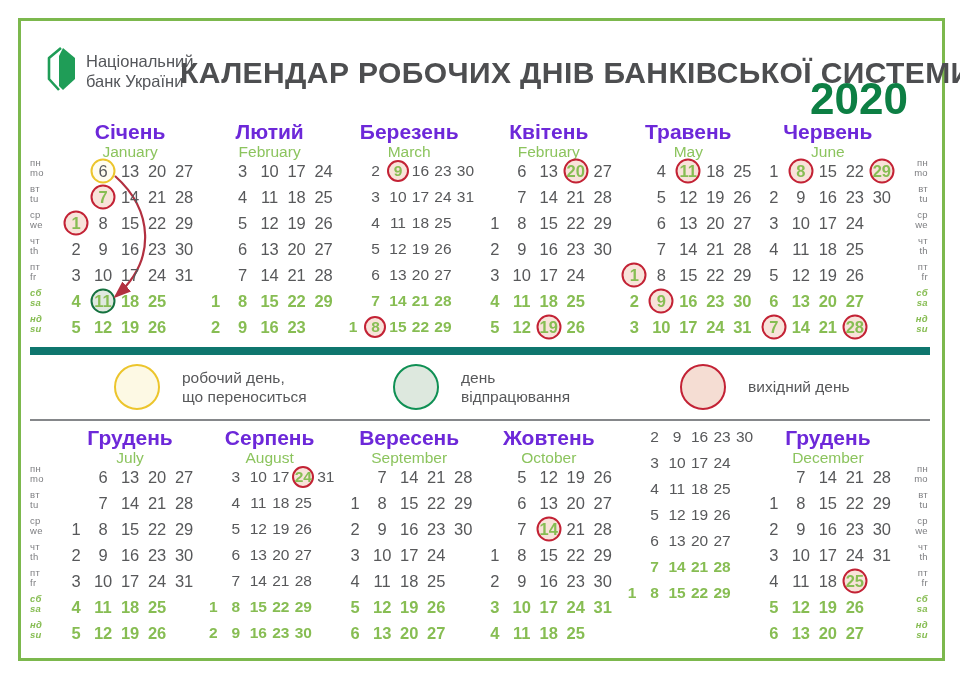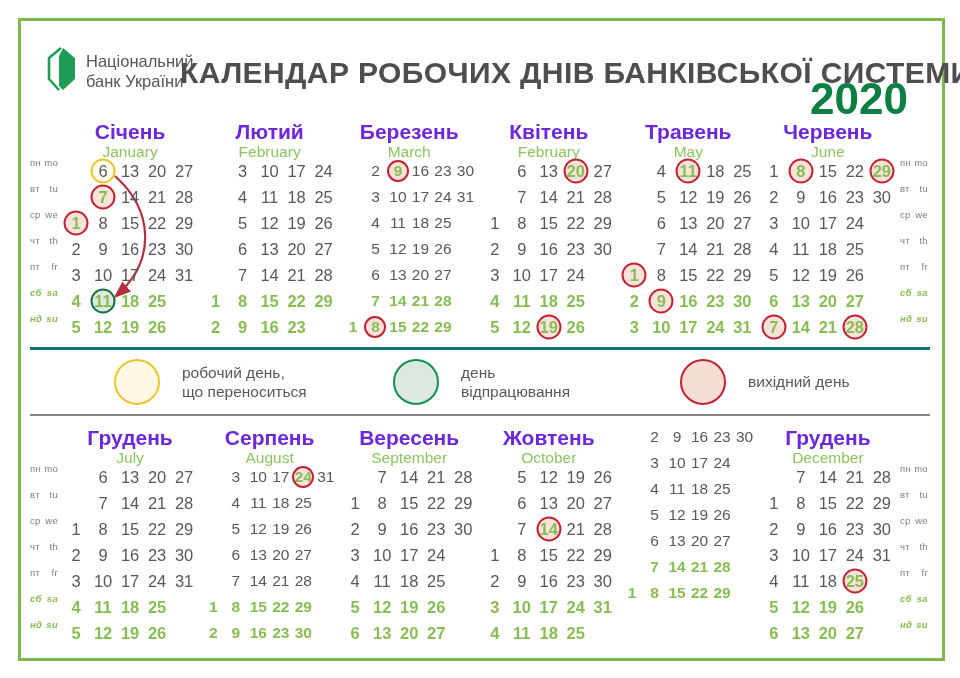--- a/index.html
+++ b/index.html
@@ -14,21 +14,21 @@
          font-size:30px;font-weight:700;color:#4d4e50;letter-spacing:.4px;white-space:nowrap;}
   .year{position:absolute;right:52px;top:40px;font-size:44px;font-weight:700;color:#0d7f44;margin-top:34px;}
 
   
   .cal{position:absolute;left:30px;right:32px;display:flex;justify-content:space-between;}
   .cal-top{top:118px;}
   .cal-bottom{top:424px;}
   .wdcol{width:28px;flex:0 0 28px;}
   .wdcol.right{text-align:right;}
   .m-title-spacer,.m-title{height:40px;}
-  .wdlab{height:26px;display:flex;justify-content:space-between;
+  .wdlab{height:26px;display:flex;flex-direction:column;justify-content:flex-start;
          font-size:9.5px;line-height:1.1;color:#7d7e81;letter-spacing:.3px;}
   .wdlab.wknd{color:#87bd53;font-weight:700;font-style:italic;}
   .month{width:135px;flex:0 0 135px;}
   .m-uk{font-size:21px;font-weight:700;color:#6d28d9;text-align:center;line-height:1.1;padding-top:2px;}
   .m-en{font-size:15.5px;color:#8cc45e;text-align:center;line-height:1.15;}
   .m-grid{position:relative;}
   .m-row{display:flex;height:26px;}
   .cell{position:relative;height:26px;display:flex;align-items:center;justify-content:center;
         font-size:16.5px;color:#57585a;}
   .cols5 .cell{width:27px;flex:0 0 27px;}
@@ -40,21 +40,21 @@
   .cols6 .ring{width:22px;height:22px;}
   .mark-red .ring{border:2px solid #c32235;background:#f8e3da;}
   .mark-red{color:#87bd53;font-weight:700;}
   .mark-yellow .ring{border:2px solid #ecc52c;background:#fffdf0;}
   .mark-green .ring{border:2px solid #15723f;background:#e0e9df;}
   .mark-green{color:#87bd53;font-weight:700;}
   .arrow-svg{position:absolute;left:0;top:0;width:135px;height:182px;pointer-events:none;}
 
   
   .legend{position:absolute;left:30px;right:30px;top:347px;height:64px;
-          border-top:3px solid #0f766e;border-bottom:2px solid #85878a;}
+          border-top:8px solid #0f766e;border-bottom:2px solid #85878a;}
   .legend-item{position:absolute;top:0;height:64px;display:flex;align-items:center;gap:22px;}
   .legend-circle{width:46px;height:46px;border-radius:50%;box-sizing:border-box;flex:0 0 46px;}
   .lc-yellow{border:2.5px solid #ecc52c;background:#fdf9e4;}
   .lc-green{border:2.5px solid #0f9054;background:#dde8de;}
   .lc-red{border:2.5px solid #c32235;background:#f5ddd3;}
   .legend-label{font-size:15.5px;line-height:1.25;color:#57585a;white-space:pre-line;}
 </style>
 </head>
 <body>
 

